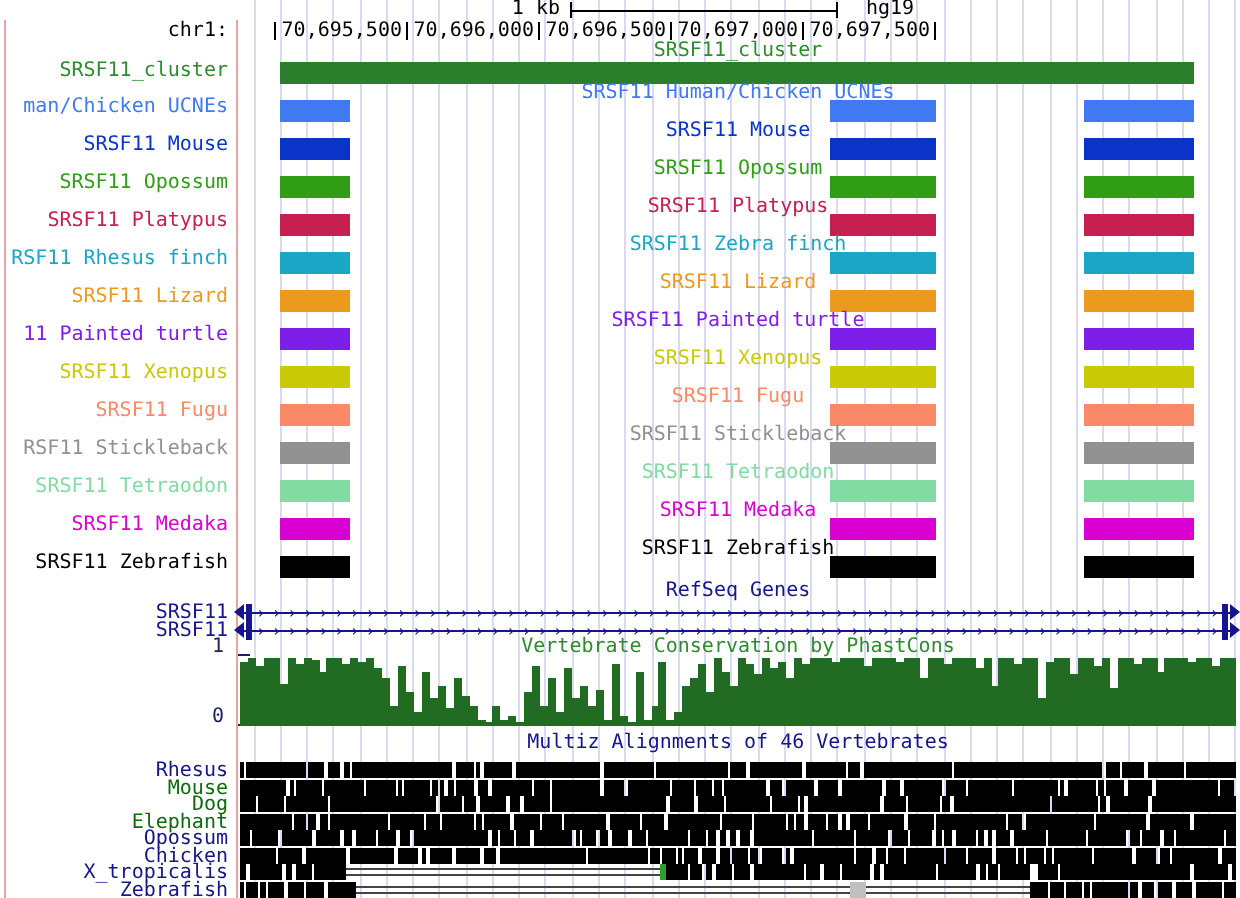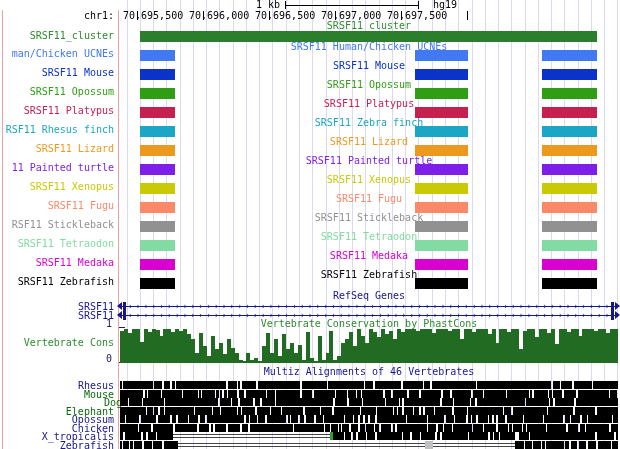--- a/index.html
+++ b/index.html
@@ -6,21 +6,21 @@
   #stage{position:relative;width:620px;height:449px;background:#fff;overflow:hidden;
          font-family:"DejaVu Sans Mono","Liberation Mono",monospace;font-size:10px;line-height:10px;}
   .abs{position:absolute;}
   .lab{position:absolute;white-space:nowrap;}
   .rlab{position:absolute;left:0;width:114px;text-align:right;white-space:nowrap;}
   .clab{position:absolute;left:120px;width:498px;text-align:center;white-space:nowrap;}
   .grid{position:absolute;top:0;width:1px;height:449px;background:#d9d9ef;}
   .pink{position:absolute;width:1px;background:#f0a0a0;}
   .bar{position:absolute;height:11px;}
   .tick{position:absolute;width:1px;height:9px;background:#000;}
-  .num{position:absolute;white-space:nowrap;color:#000;}
+  .num{position:absolute;text-align:right;white-space:nowrap;color:#000;}
   .geneline{position:absolute;height:1px;background:#16168c;}
   .genearrows{position:absolute;overflow:hidden;color:#16168c;font-size:8px;line-height:8px;letter-spacing:3px;}
   .exoncap{position:absolute;width:3px;height:9px;background:#16168c;}
   .tri{position:absolute;width:0;height:0;border-top:4px solid transparent;border-bottom:4px solid transparent;}
   .consbar{position:absolute;background:#226b22;}
   .alnrun{position:absolute;background:#000;}
   .alngap{position:absolute;height:1px;background:#444;}
   .underscore{position:absolute;width:6px;height:1px;background:#202060;}
 </style>
 </head>
@@ -182,21 +182,20 @@
       <div class="exoncap" style="left: 123px; top: 311px;"></div>
       <div class="exoncap" style="left: 611px; top: 311px;"></div>
       <div class="tri" style="left: 615px; top: 311px; border-left: 5px solid rgb(22, 22, 140);"></div>
     </div>
 
   <span class="clab" style="top:319px;color:#2f8b2f;">Vertebrate Conservation by PhastCons</span>
   <span class="rlab" style="top:319px;color:#202060;width:112px;">1</span>
   <span class="rlab" style="top:354px;color:#202060;width:112px;">0</span>
   <div class="underscore" style="left:119px;top:327px;"></div>
   <div class="underscore" style="left:119px;top:362px;"></div>
-  <span class="rlab" style="top:338px;color:#2f8b2f;">Vertebrate Cons</span>
   <div id="conshist">
       <div class="consbar" style="left: 120px; top: 331px; width: 4px; height: 32px;"></div>
       <div class="consbar" style="left: 123.952px; top: 329px; width: 4px; height: 34px;"></div>
       <div class="consbar" style="left: 127.905px; top: 333px; width: 4px; height: 30px;"></div>
       <div class="consbar" style="left: 131.857px; top: 329px; width: 4px; height: 34px;"></div>
       <div class="consbar" style="left: 135.81px; top: 329px; width: 4px; height: 34px;"></div>
       <div class="consbar" style="left: 139.762px; top: 342px; width: 4px; height: 21px;"></div>
       <div class="consbar" style="left: 143.714px; top: 329px; width: 4px; height: 34px;"></div>
       <div class="consbar" style="left: 147.667px; top: 332px; width: 4px; height: 31px;"></div>
       <div class="consbar" style="left: 151.619px; top: 329px; width: 4px; height: 34px;"></div>
@@ -482,21 +481,21 @@
       <div class="alnrun" style="left: 549px; top: 390px; width: 3px; height: 8px;"></div>
       <div class="alnrun" style="left: 553px; top: 390px; width: 9px; height: 8px;"></div>
       <div class="alnrun" style="left: 564px; top: 390px; width: 4px; height: 8px;"></div>
       <div class="alnrun" style="left: 568px; top: 390px; width: 8px; height: 8px;"></div>
       <div class="alnrun" style="left: 578px; top: 390px; width: 6px; height: 8px;"></div>
       <div class="alnrun" style="left: 584px; top: 390px; width: 8px; height: 8px;"></div>
       <div class="alnrun" style="left: 592px; top: 390px; width: 9px; height: 8px;"></div>
       <div class="alnrun" style="left: 601px; top: 390px; width: 2px; height: 8px;"></div>
       <div class="alnrun" style="left: 603px; top: 390px; width: 6px; height: 8px;"></div>
       <div class="alnrun" style="left: 610px; top: 390px; width: 7px; height: 8px;"></div>
-      <div class="rlab" style="top: 398px; color: rgb(14, 107, 14); margin-left: 8px;">Dog</div>
+      <div class="rlab" style="top: 398px; color: rgb(14, 107, 14);">Dog</div>
       <div class="alnrun" style="left: 120px; top: 398px; width: 8px; height: 8px;"></div>
       <div class="alnrun" style="left: 129px; top: 398px; width: 7px; height: 8px;"></div>
       <div class="alnrun" style="left: 136px; top: 398px; width: 4px; height: 8px;"></div>
       <div class="alnrun" style="left: 140px; top: 398px; width: 2px; height: 8px;"></div>
       <div class="alnrun" style="left: 143px; top: 398px; width: 4px; height: 8px;"></div>
       <div class="alnrun" style="left: 147px; top: 398px; width: 8px; height: 8px;"></div>
       <div class="alnrun" style="left: 155px; top: 398px; width: 9px; height: 8px;"></div>
       <div class="alnrun" style="left: 165px; top: 398px; width: 9px; height: 8px;"></div>
       <div class="alnrun" style="left: 174px; top: 398px; width: 3px; height: 8px;"></div>
       <div class="alnrun" style="left: 177px; top: 398px; width: 2px; height: 8px;"></div>

